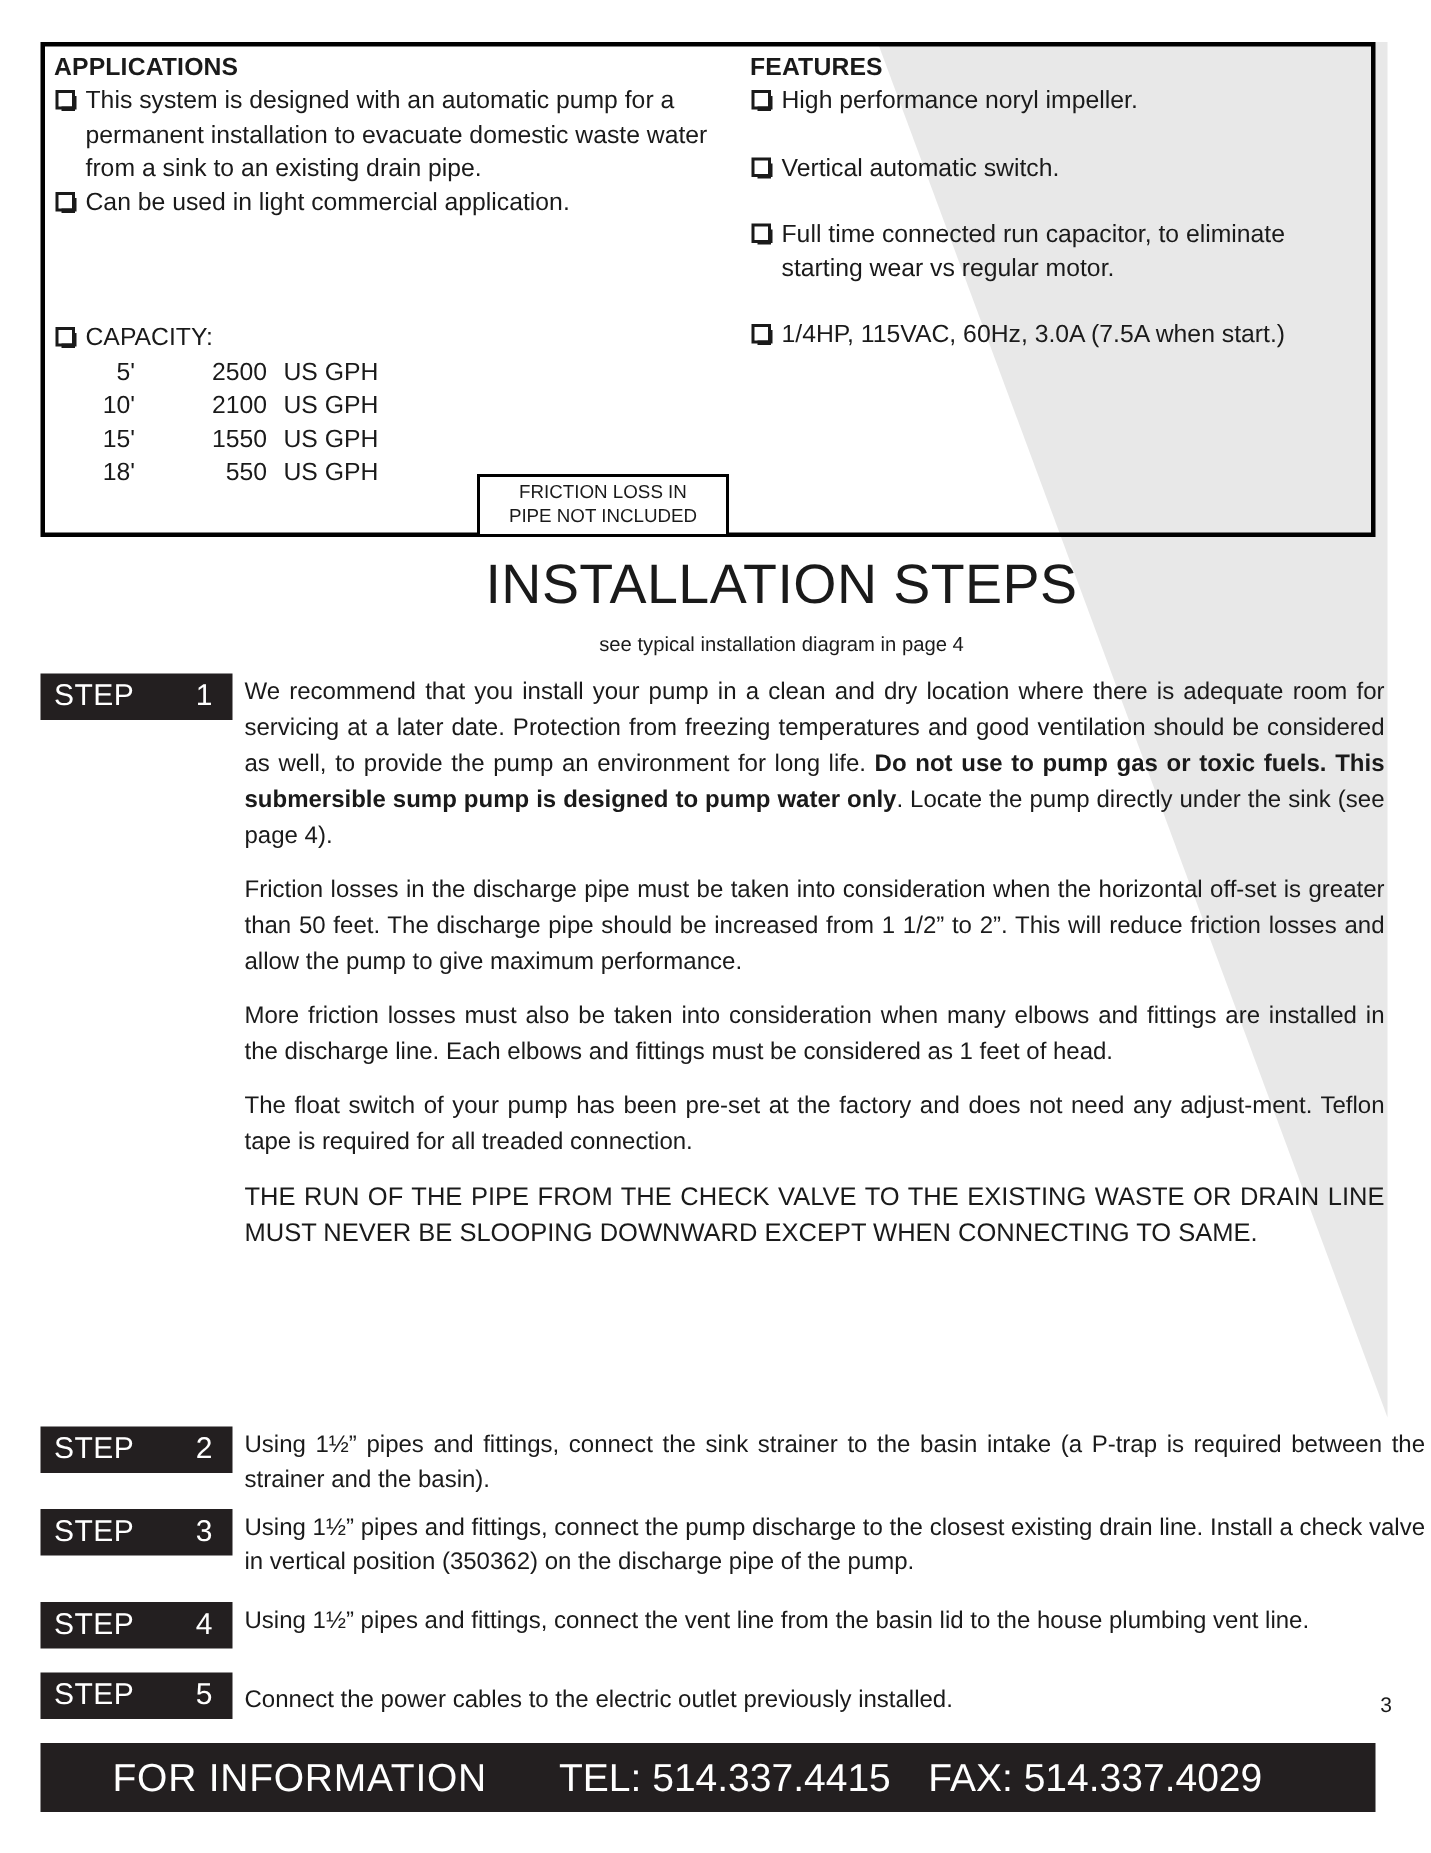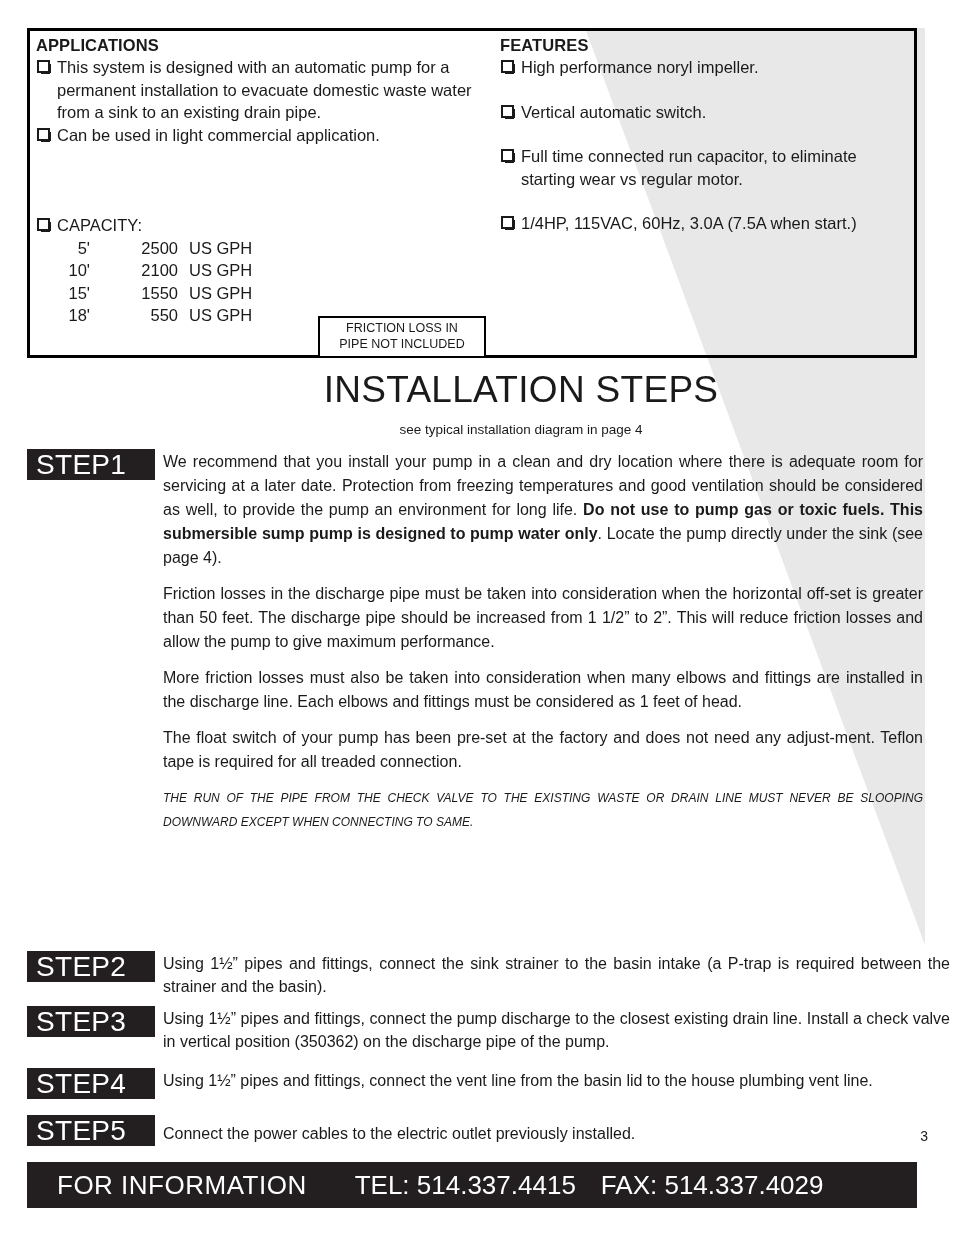--- a/index.html
+++ b/index.html
@@ -139,26 +139,27 @@
   #title-sub {
     font-size: 13.5px;
     line-height: 16px;
     margin-top: 10px;
   }
 
   
   .step-badge {
     background: #231f20;
     color: #ffffff;
-    font-size: 28px;
+    font-size: 20px;
     line-height: 31px;
     height: 31px;
     width: 128px;
     box-sizing: border-box;
     display: flex;
+    justify-content: space-between;
     align-items: center;
     padding: 0 13px 0 9px;
     letter-spacing: 0.3px;
   }
   .step-badge .s-word { }
   .step-badge .s-num { }
 
   #step1-badge { position: absolute; left: 27px; top: 449px; z-index: 2; }
   #step1-body {
     position: absolute;
@@ -168,21 +169,21 @@
     z-index: 2;
   }
   .para {
     font-size: 16px;
     line-height: 24px;
     text-align: justify;
     margin: 0;
   }
   .para + .para { margin-top: 12px; }
   .u-bold { font-weight: bold; text-decoration: underline; }
-  #caps-para { text-align: justify; font-size: 12px; line-height: 24px; font-style: italic; }
+  #caps-para { text-align: justify; font-size: 17px; line-height: 24px; }
 
   .step-row { position: absolute; z-index: 2; }
   .step-row .sr-badge { position: absolute; left: 0; top: 0; }
   .step-row .sr-text {
     position: absolute;
     left: 136px;
     top: 1px;
     width: 787px;
     font-size: 16px;
     line-height: 23px;
@@ -212,21 +213,21 @@
     height: 46px;
     background: #231f20;
     color: #ffffff;
     display: flex;
     align-items: center;
     z-index: 2;
   }
   #footer-info {
     font-size: 26px;
     letter-spacing: 0.5px;
-    padding-left: 30px;
+    padding-left: 48px;
   }
   #footer-tel { font-size: 26px; padding-left: 48px; }
   #footer-fax { font-size: 26px; padding-left: 25px; }
 </style>
 </head>
 <body>
 
 <svg id="gray-wedge" viewBox="0 0 954 1235" preserveAspectRatio="none">
   <polygon points="585,28 925,28 925,945" fill="#e8e8e8"></polygon>
 </svg>

